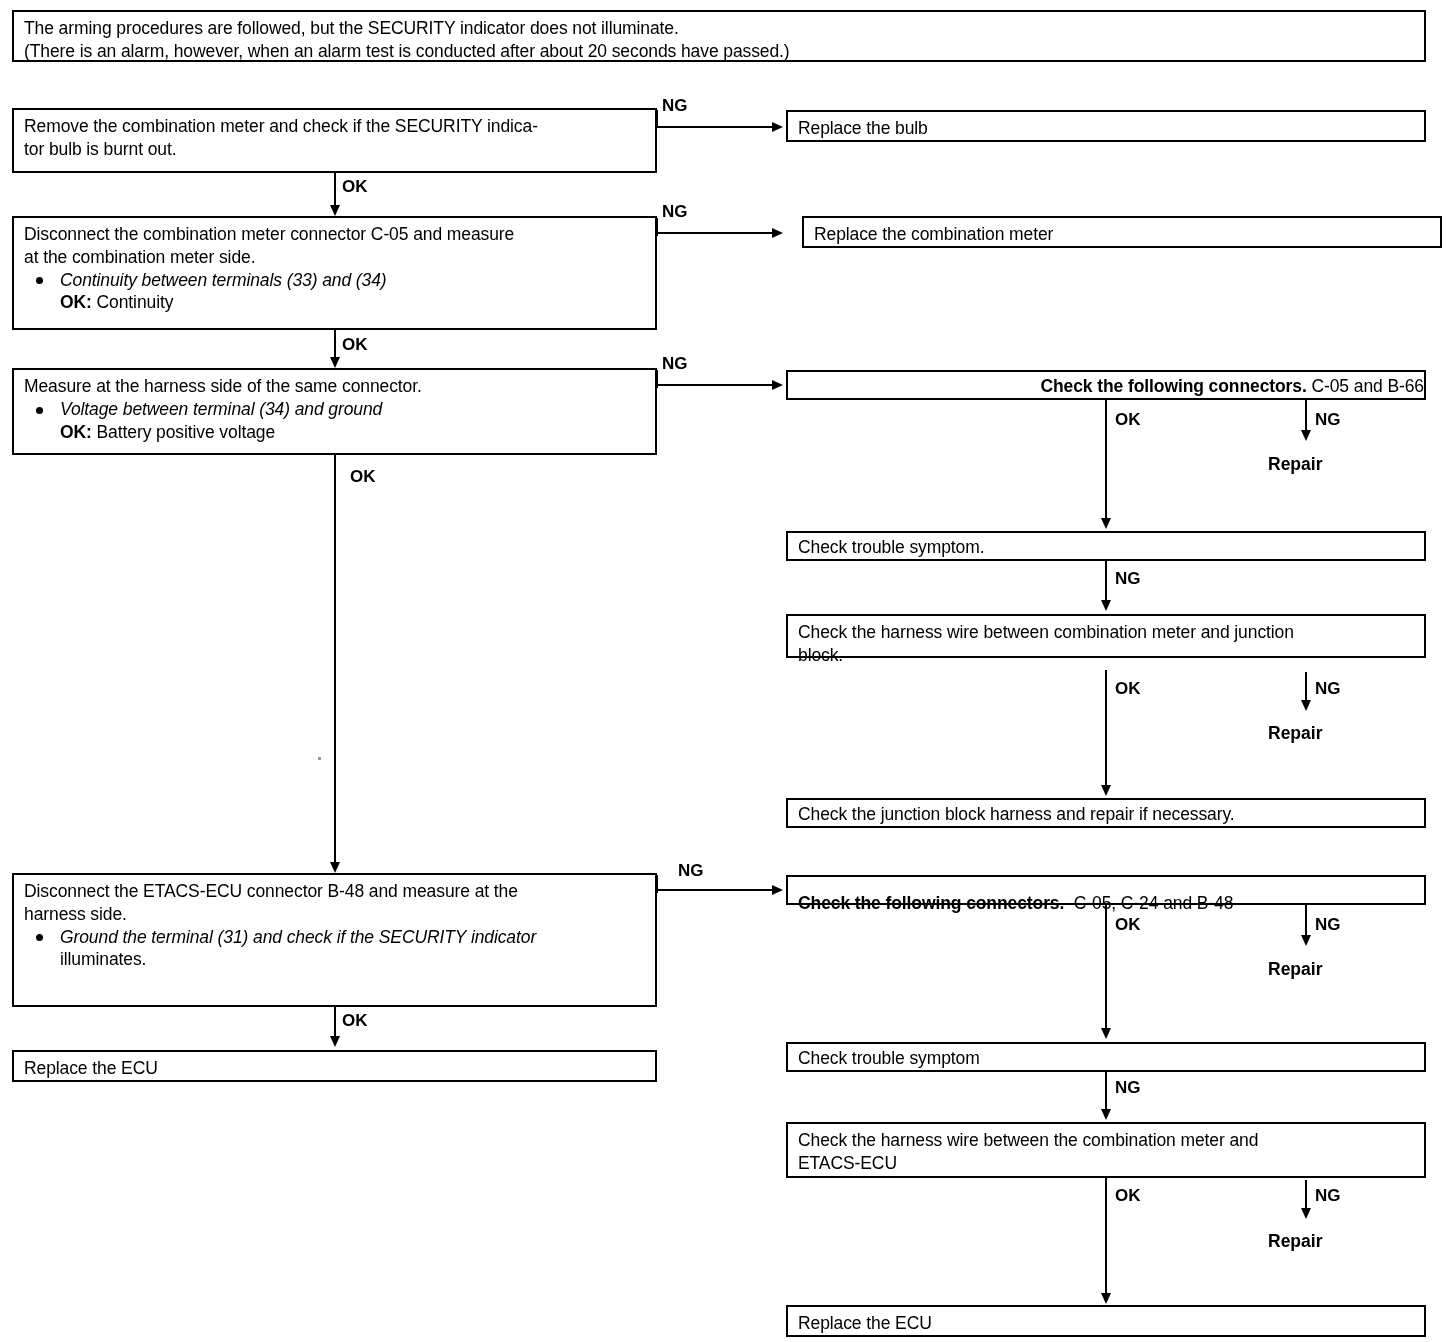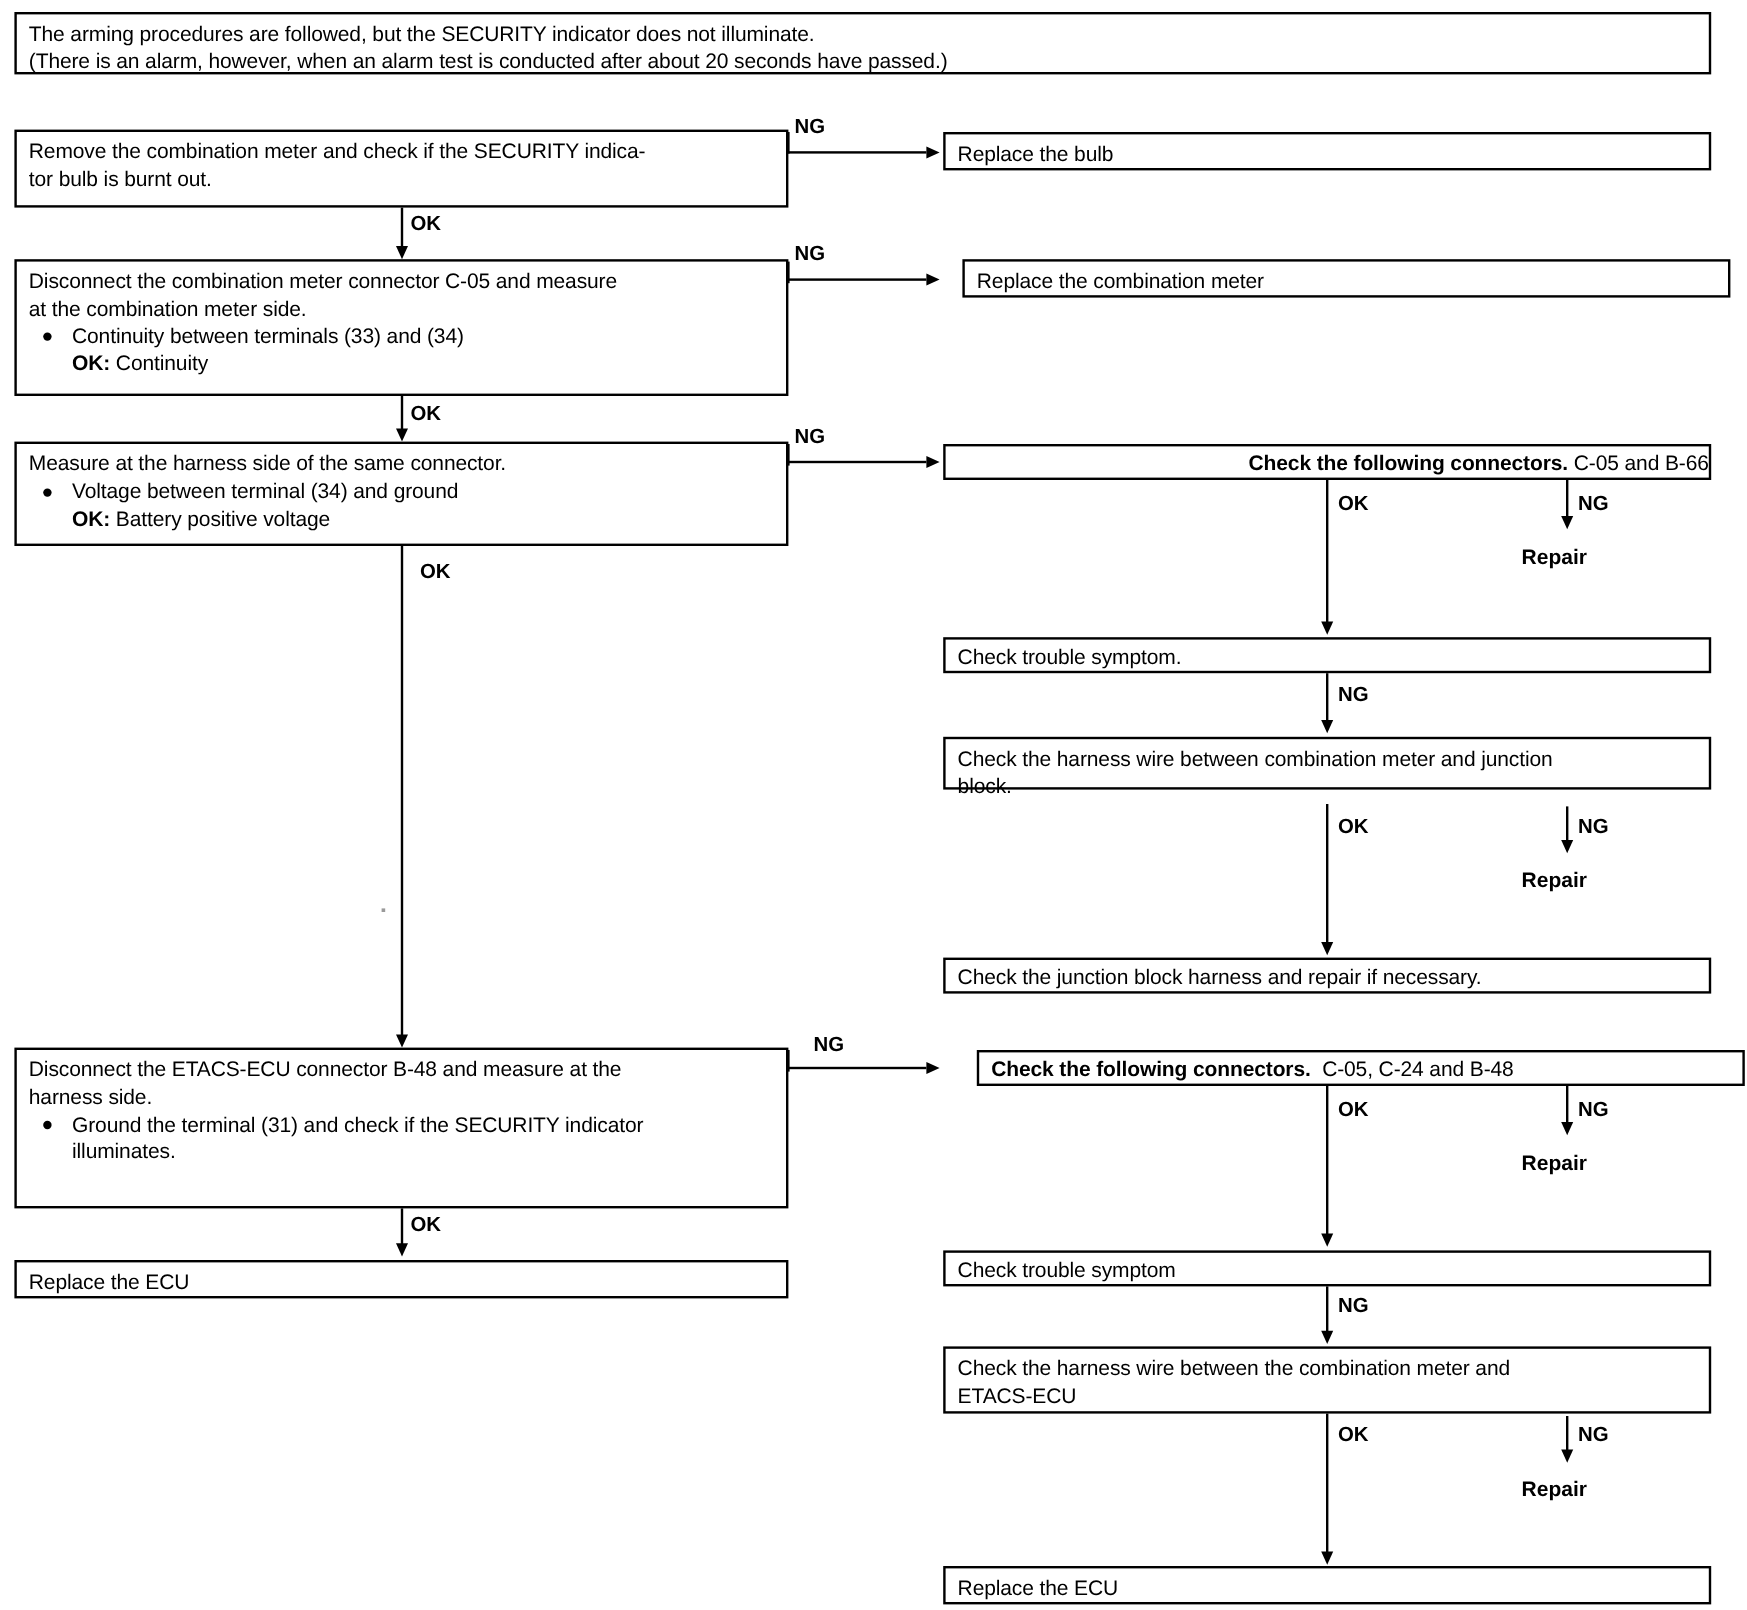--- a/index.html
+++ b/index.html
@@ -25,20 +25,21 @@
     font-size: 17.5px;
     line-height: 1.30;
     letter-spacing: -0.1px;
   }
   .box .line { white-space: nowrap; }
   .b { font-weight: bold; }
   .just { text-align: justify; text-align-last: left; }
   .bullet-row {
     position: relative;
     padding-left: 36px;
+    font-style: italic;
   }
   .bullet-dot {
     position: absolute;
     left: 12px;
     top: 0.50em;
     width: 7px;
     height: 7px;
     border-radius: 50%;
     background: #000000;
   }
@@ -213,21 +214,21 @@
       <span class="line">Ground the terminal (31) and check if the SECURITY indicator</span>
     </div>
     <div class="sub line">illuminates.</div>
   </div>
 
   <div class="vline" style="left:656px; top:875px; height:18px;"></div>
   <div class="hline" style="left:656px; top:889px; width:116px;"></div>
   <div class="arrow-right" style="left:772px; top:885px;"></div>
   <div class="lbl" style="left:678px; top:862px;">NG</div>
 
-  <div class="box" style="left:786px; top:875px; width:640px; height:30px; padding-top:3px;margin-left:28px;">
+  <div class="box" style="left:786px; top:875px; width:640px; height:30px; padding-top:15px;">
     <div class="line">
       <span class="b">Check the following connectors.</span>
       <span>&nbsp;</span><span>C-05, C-24 and B-48</span>
     </div>
   </div>
 
   <div class="vline" style="left:1105px; top:905px; height:126px;"></div>
   <div class="arrow-down" style="left:1101px; top:1028px;"></div>
   <div class="lbl" style="left:1115px; top:916px;">OK</div>
 

